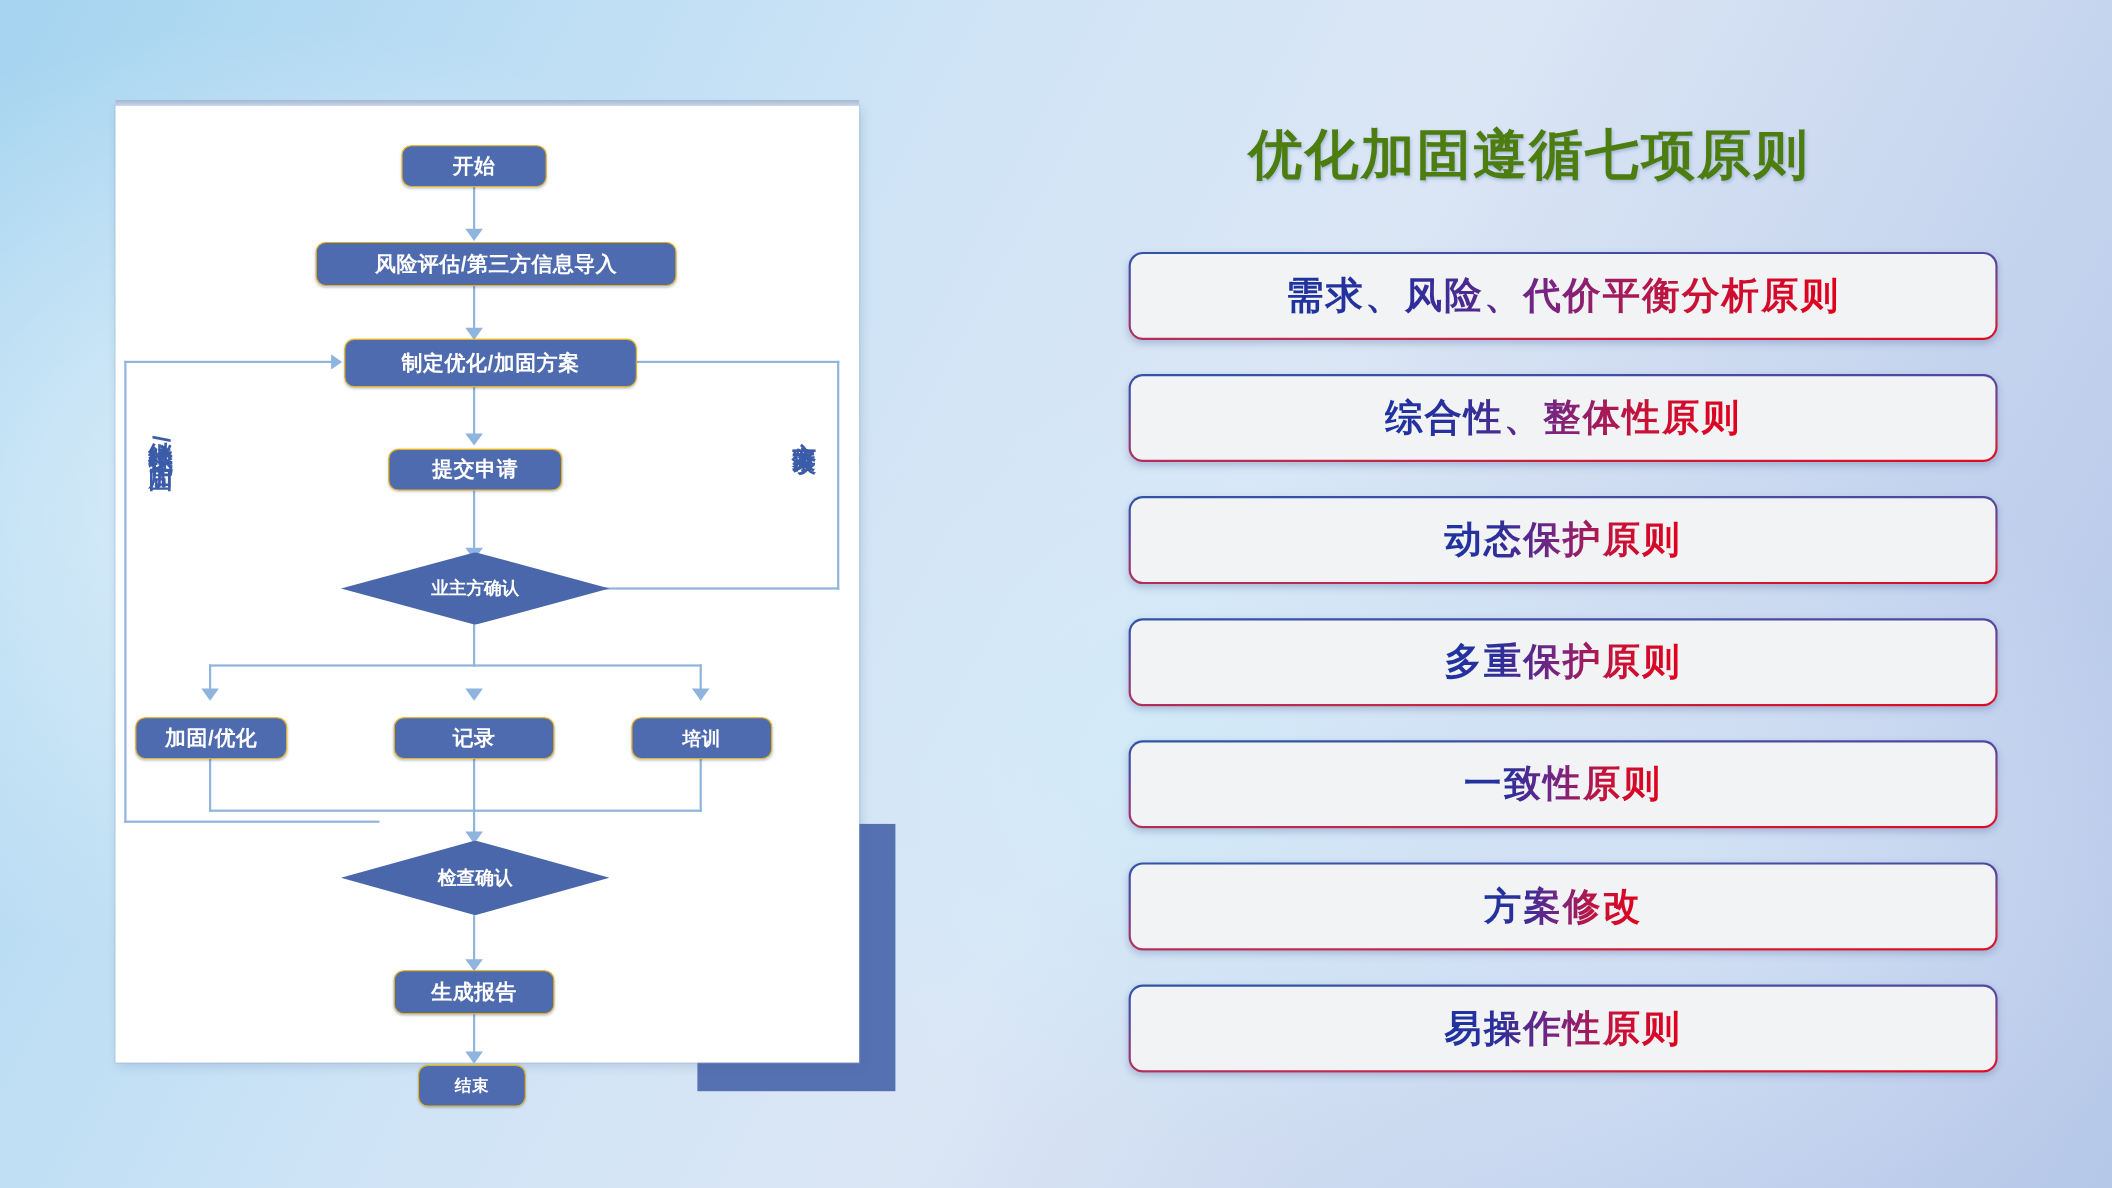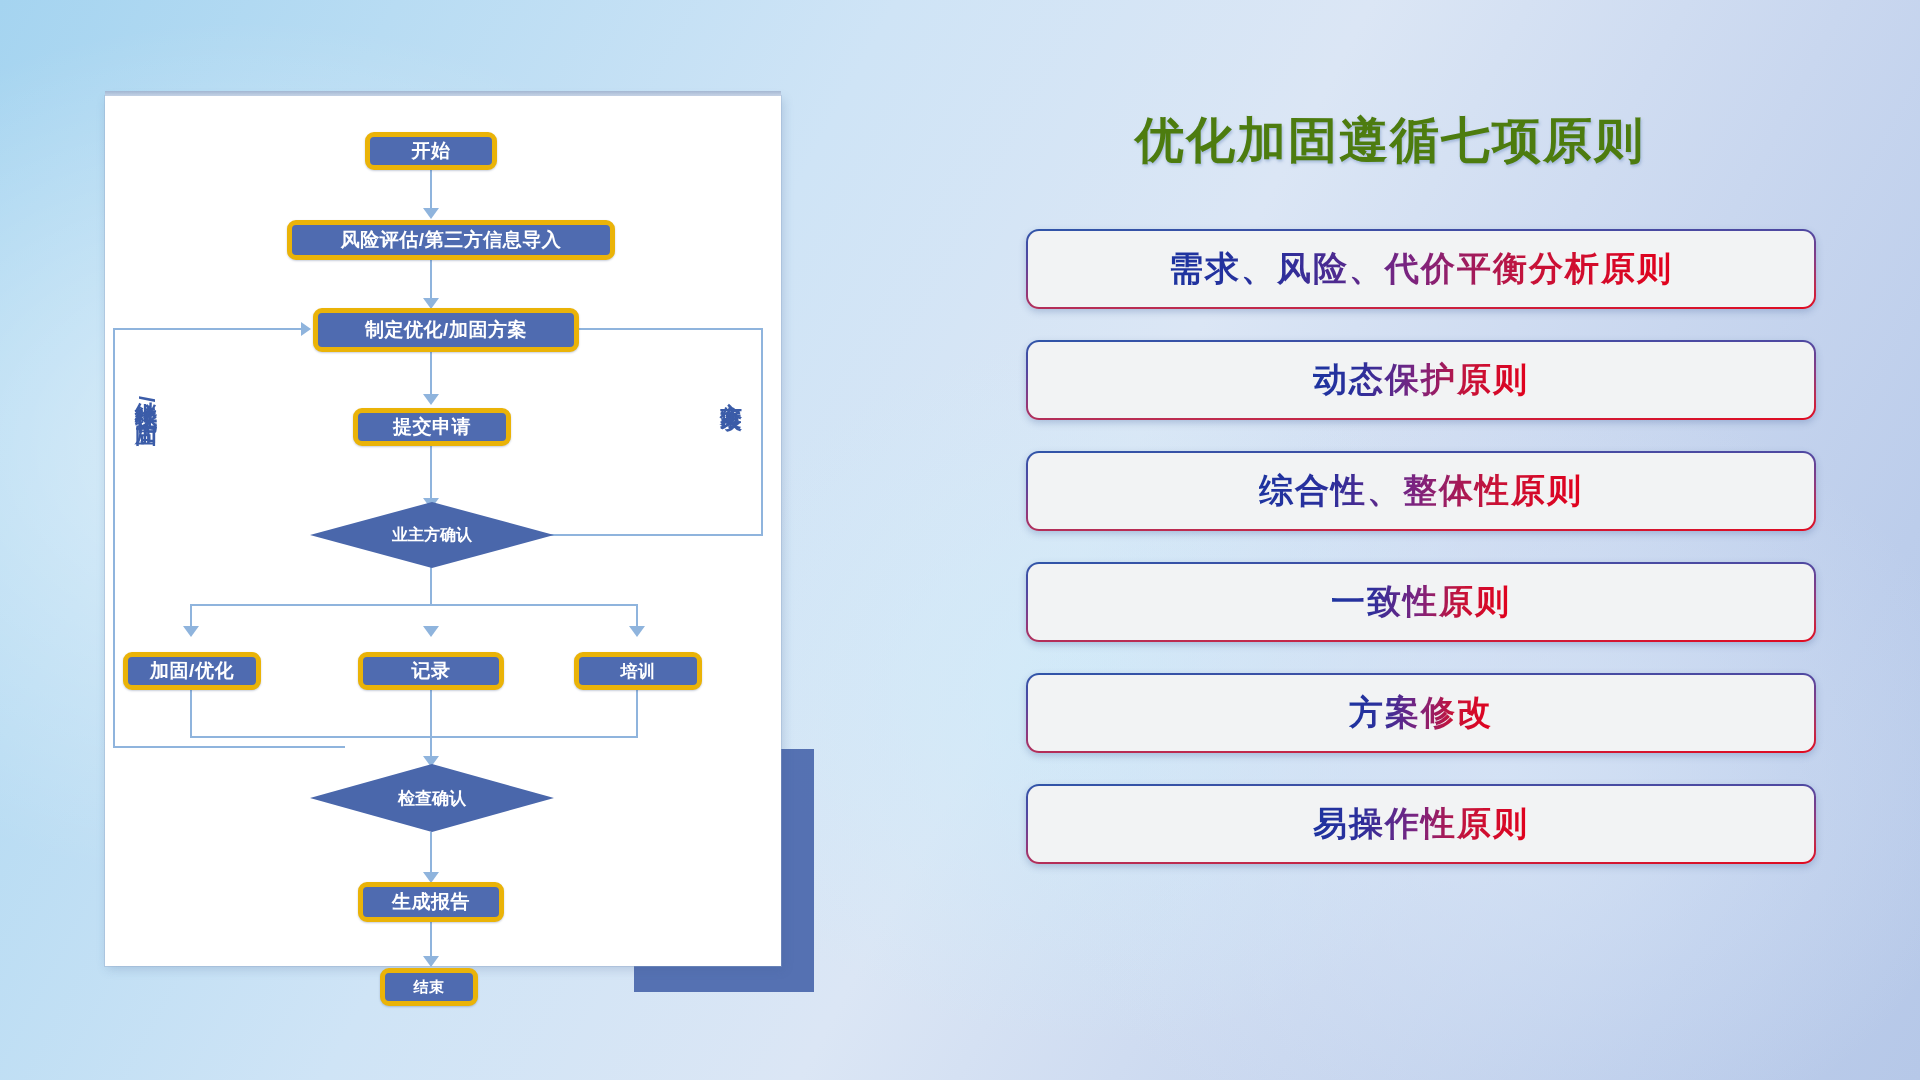--- a/index.html
+++ b/index.html
@@ -30,21 +30,21 @@
   #flow-card::before{
     content:""; position:absolute; left:0; top:-5px; width:100%; height:5px;
     background:linear-gradient(180deg,#9fb0cc,#c9d4e6);
     opacity:.85;
   }
 
   
   .node{
     position:absolute;
     background:#4f6bb0;
-    border:5px solid #eab308;
+    border:1px solid #eab308;
     border-radius:9px;
     color:#ffffff;
     font-weight:bold;
     display:flex; align-items:center; justify-content:center;
     letter-spacing:.5px;
     box-shadow:0 1px 2px rgba(40,60,110,.25);
     white-space:nowrap;
   }
   
   .dia{
@@ -221,30 +221,35 @@
   <div id="cards">
 
     <div class="pcard">
       <div class="pcard-in">
         <span class="pcard-tx">需求、风险、代价平衡分析原则</span>
       </div>
     </div>
 
     <div class="pcard">
       <div class="pcard-in">
+        <span class="pcard-tx">综合性、整体性原则</span>
+      </div>
+    </div>
+
+    <div class="pcard">
+      <div class="pcard-in">
         <span class="pcard-tx">动态保护原则</span>
       </div>
     </div>
 
     <div class="pcard">
       <div class="pcard-in">
-        <span class="pcard-tx">综合性、整体性原则</span>
-      </div>
-    </div>
-
+        <span class="pcard-tx">多重保护原则</span>
+      </div>
+    </div>
 
     <div class="pcard">
       <div class="pcard-in">
         <span class="pcard-tx">一致性原则</span>
       </div>
     </div>
 
     <div class="pcard">
       <div class="pcard-in">
         <span class="pcard-tx">方案修改</span>

